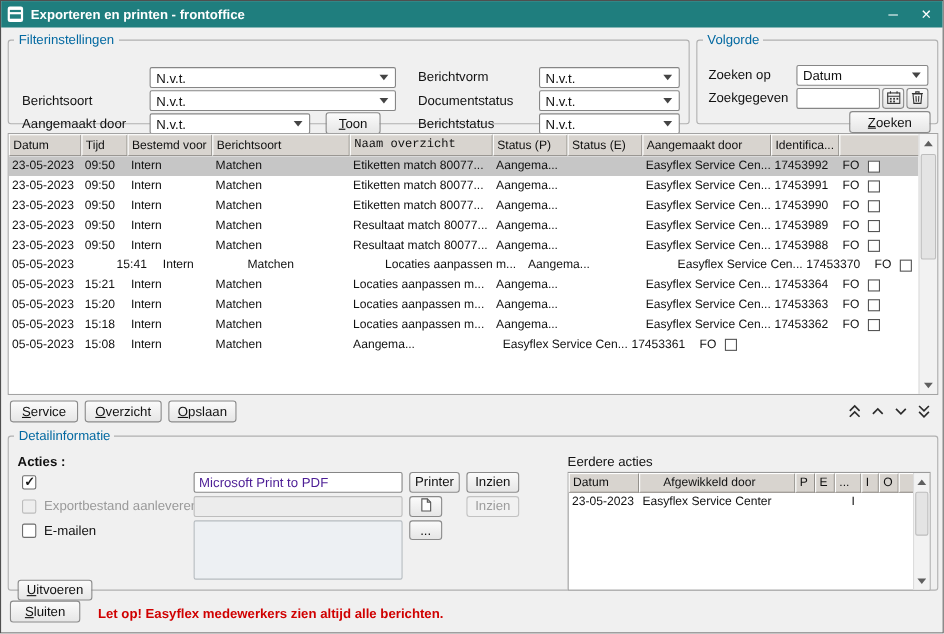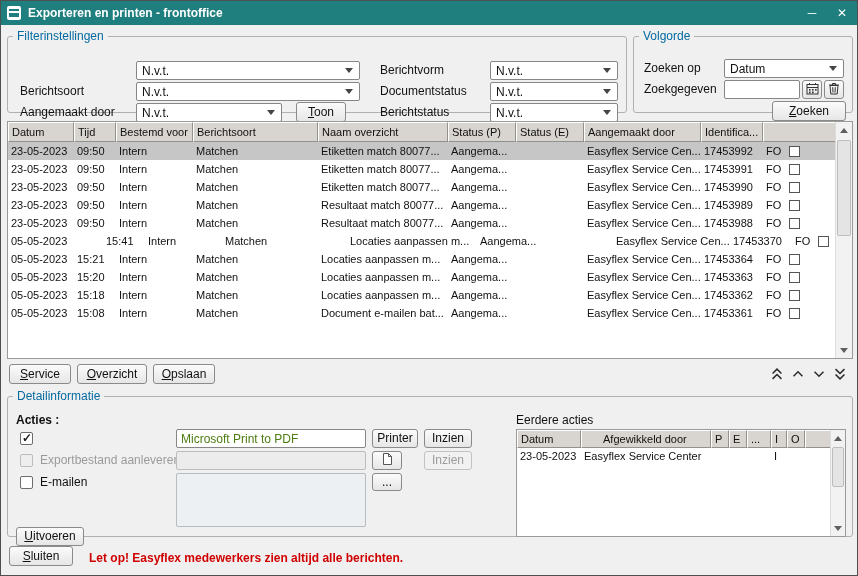--- a/index.html
+++ b/index.html
@@ -18,21 +18,21 @@
 
   
   fieldset{position:absolute;border:1px solid #b0b0b0;border-radius:3px;background:transparent}
   legend{font-size:12px;margin-left:5px;padding:0 4px;color:#0369a1}
 
   .flabel{position:absolute;line-height:19px;white-space:nowrap}
   .combo{position:absolute;height:19px;background:#fff;border:1px solid #868686;border-radius:2px;display:flex;align-items:center;padding:0 5px;font-size:12px}
   .combo .cval{flex:1;overflow:hidden;white-space:nowrap}
   .carrow{flex:none;width:9px;height:9px;position:relative;margin-left:4px}
   .carrow::before{content:"";position:absolute;left:0;top:2px;border-left:4px solid transparent;border-right:4px solid transparent;border-top:5px solid #444}
-  .input{position:absolute;height:19px;background:#fff;border:1px solid #868686;border-radius:2px;padding:0 4px;font-family:"Liberation Sans",sans-serif;font-size:12px;color:#4d7c0f}
+  .input{position:absolute;height:19px;background:#fff;border:1px solid #868686;border-radius:2px;padding:0 4px;font-family:"Liberation Sans",sans-serif;font-size:12px;color:#4c1d95}
   .input.dis{background:#ececec;border-color:#bdbdbd}
 
   .btn{position:absolute;height:20px;background:linear-gradient(#fbfbfb,#e6e6e6);border:1px solid #8a8a8a;border-radius:3px;font-size:12px;color:#111;text-align:center;cursor:default;padding:0 2px}
   .btn .bl{display:block;line-height:18px;white-space:nowrap}
   .ak::first-letter{text-decoration:underline}
   .btn.dis{color:#9c9c9c;background:#f1f1f1;border-color:#c2c2c2}
 
   
   .table{position:absolute;left:6px;top:120px;width:846px;height:238px;border:1px solid #9a9a9a;background:#fff}
   .thead{position:absolute;left:0;top:0;right:0;height:20px;display:flex}
@@ -171,21 +171,21 @@
         <span class="bl ak">Zoeken</span>
       </div>
   </fieldset>
 
   <div class="table">
     <div class="thead">
         <div class="th" style="width: 66px;">Datum</div>
         <div class="th" style="width: 42px;">Tijd</div>
         <div class="th" style="width: 77px;">Bestemd voor</div>
         <div class="th" style="width: 125px;">Berichtsoort</div>
-        <div class="th" style="width: 130px;">Naam overzicht</div>
+        <div class="th" style="width: 130px; font-family: Liberation Mono, monospace;">Naam overzicht</div>
         <div class="th" style="width: 68px;">Status (P)</div>
         <div class="th" style="width: 68px;">Status (E)</div>
         <div class="th" style="width: 117px;">Aangemaakt door</div>
         <div class="th" style="width: 62px;">Identifica...</div>
         <div class="th fill"></div>
       </div>
     <div class="tbody">
         <div class="tr selected" style="background: rgb(198, 198, 198);">
           <div class="td" style="width: 66px;">23-05-2023</div>
           <div class="td" style="width: 42px;">09:50</div>
@@ -319,21 +319,20 @@
           <div class="td" style="width: 24px;">FO</div>
           <div class="td cbcell">
             <span class="row-cb"></span>
           </div>
         </div>
         <div class="tr">
           <div class="td" style="width: 66px;">05-05-2023</div>
           <div class="td" style="width: 42px;">15:08</div>
           <div class="td" style="width: 77px;">Intern</div>
           <div class="td" style="width: 125px;">Matchen</div>
-          <div class="td" style="width: 130px;">Document e-mailen bat...</div>
           <div class="td" style="width: 68px;">Aangema...</div>
           <div class="td" style="width: 68px;"></div>
           <div class="td" style="width: 117px;">Easyflex Service Cen...</div>
           <div class="td" style="width: 62px;">17453361</div>
           <div class="td" style="width: 24px;">FO</div>
           <div class="td cbcell">
             <span class="row-cb"></span>
           </div>
         </div>
       </div>
@@ -416,21 +415,21 @@
       </div>
 
     <div class="btn" style="left:8px;top:124px;width:68px;height:19px">
         <span class="bl ak" style="line-height:17px">Uitvoeren</span>
       </div>
 
     <span class="flabel" style="left:508px;top:8px">Eerdere acties</span>
     <div class="ea-table">
       <div class="ea-head">
           <div class="eth" style="width: 64px;">Datum</div>
-          <div class="eth" style="width: 130px; padding-left: 21px;">Afgewikkeld door</div>
+          <div class="eth" style="width: 142px; padding-left: 21px;">Afgewikkeld door</div>
           <div class="eth" style="width: 18px;">P</div>
           <div class="eth" style="width: 18px;">E</div>
           <div class="eth" style="width: 24px;">...</div>
           <div class="eth" style="width: 16px;">I</div>
           <div class="eth" style="width: 18px;">O</div>
           <div class="eth fill"></div>
         </div>
       <div class="ea-body">
           <div class="etr">
             <div class="etd" style="width: 64px;">23-05-2023</div>

